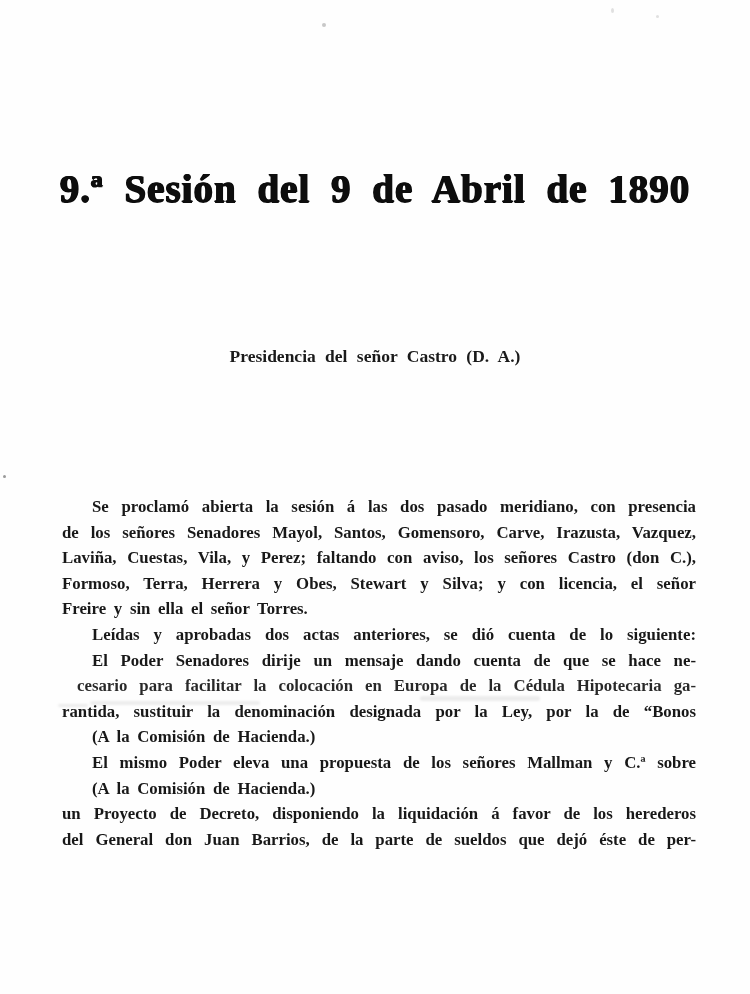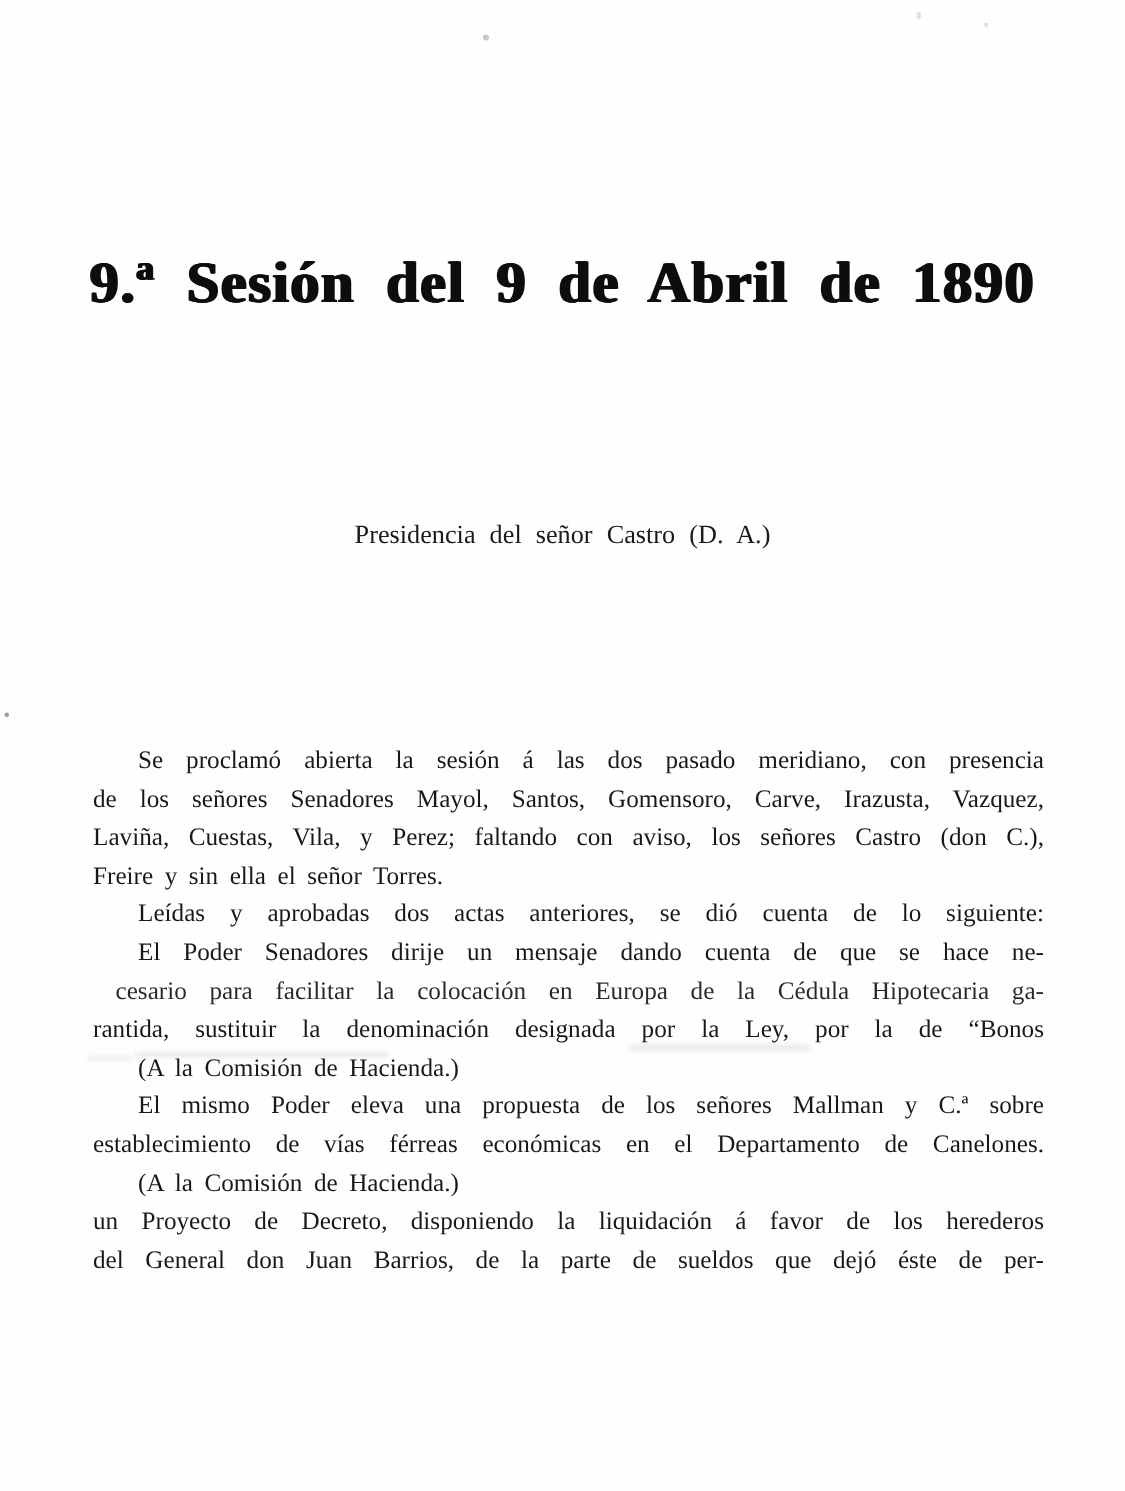--- a/index.html
+++ b/index.html
@@ -35,38 +35,39 @@
   }
   
   .doc-subtitle {
     position: absolute;
     top: 346px;
     left: 0;
     width: 750px;
     margin: 0;
     text-align: center;
     font-size: 17.5px;
-    font-weight: normal;
+    font-weight: bold;
     word-spacing: 5px;
     color: #1a1a1a;
   }
   
   .body-text {
     position: absolute;
     top: 494px;
     left: 62px;
     width: 634px;
     font-size: 16.8px;
     line-height: 25.6px;
     color: #181818;
   }
   .line {
     text-align: justify;
     text-align-last: justify;
     white-space: normal;
+    font-weight: bold;
   }
   .line.left {
     text-align: center;
     text-align-last: left;
     word-spacing: 3.5px;
   }
   .line.indent {
     text-indent: 30px;
   }
   .line.smudge {
@@ -100,28 +101,28 @@
 <div class="sheet">
 
   <h1 class="doc-title">9.ª Sesión del 9 de Abril de 1890</h1>
 
   <h2 class="doc-subtitle">Presidencia del señor Castro (D. A.)</h2>
 
   <div class="body-text">
       <div class="line indent">Se proclamó abierta la sesión á las dos pasado meridiano, con presencia</div>
       <div class="line">de los señores Senadores Mayol, Santos, Gomensoro, Carve, Irazusta, Vazquez,</div>
       <div class="line">Laviña, Cuestas, Vila, y Perez; faltando con aviso, los señores Castro (don C.),</div>
+      <div class="line">Formoso, Terra, Herrera y Obes, Stewart y Silva; y con licencia, el señor</div>
       <div class="line left">Freire y sin ella el señor Torres.</div>
       <div class="line indent">Leídas y aprobadas dos actas anteriores, se dió cuenta de lo siguiente:</div>
       <div class="line indent">El Poder Senadores dirije un mensaje dando cuenta de que se hace ne-</div>
       <div class="line smudge">cesario para facilitar la colocación en Europa de la Cédula Hipotecaria ga-</div>
       <div class="line">rantida, sustituir la denominación designada por la Ley, por la de “Bonos</div>
       <div class="line left indent">(A la Comisión de Hacienda.)</div>
       <div class="line indent">El mismo Poder eleva una propuesta de los señores Mallman y C.ª sobre</div>
-      <div class="line">establecimiento de vías férreas económicas en el Departamento de Canelones.</div>
       <div class="line left indent">(A la Comisión de Hacienda.)</div>
       <div class="line">un Proyecto de Decreto, disponiendo la liquidación á favor de los herederos</div>
       <div class="line">del General don Juan Barrios, de la parte de sueldos que dejó éste de per-</div>
     </div>
 
   <div class="speck s1"></div>
   <div class="speck s2"></div>
   <div class="speck s3"></div>
   <div class="speck s4"></div>
   <div class="smear m1"></div>

